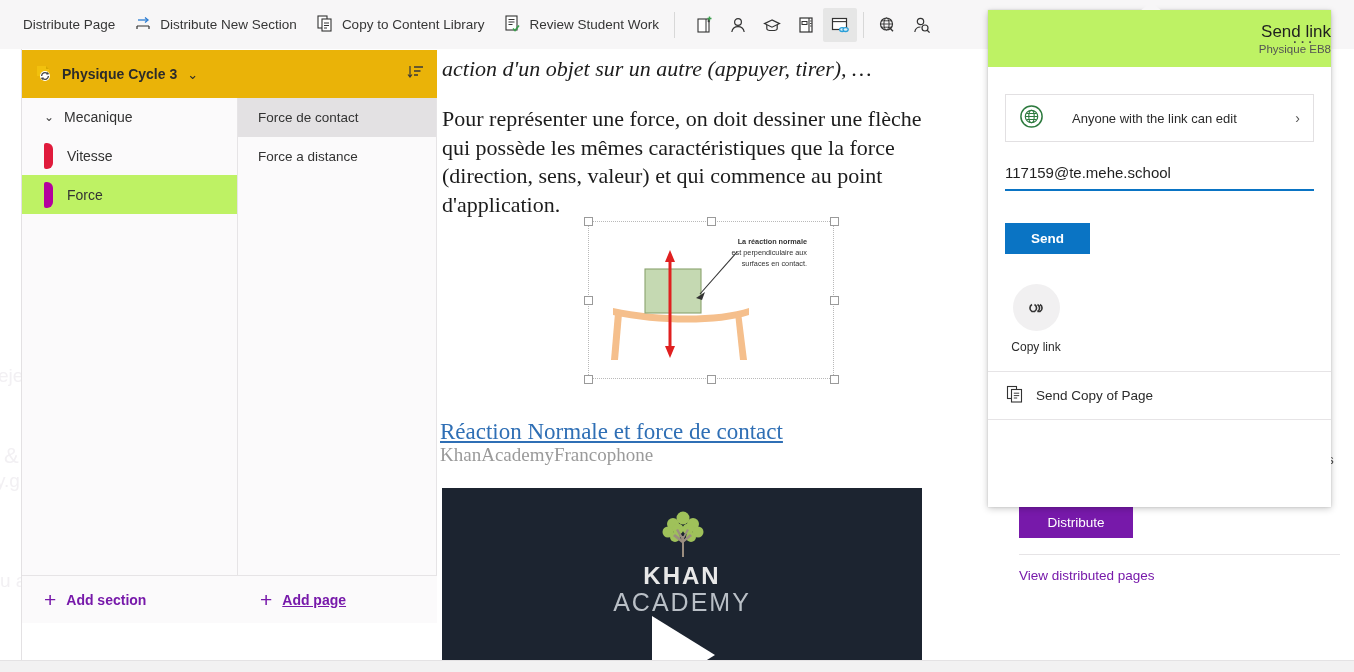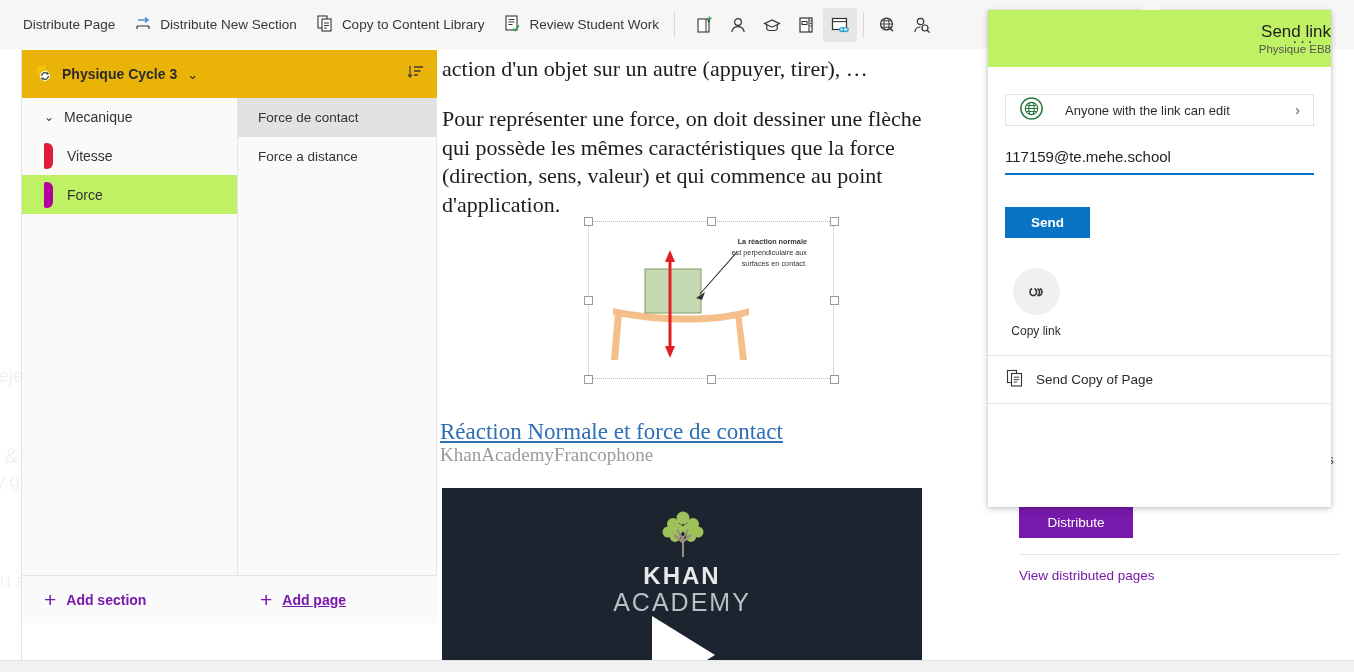--- a/index.html
+++ b/index.html
@@ -65,21 +65,21 @@
   .khan-k { font-family:"Liberation Sans",sans-serif; font-weight:bold; letter-spacing:2px; color:#e8e8e8; font-size:24px; text-align:center; }
   .khan-a { font-family:"Liberation Sans",sans-serif; letter-spacing:2px; color:#b9bfc6; font-size:25px; text-align:center; }
 
   
   .flyout { position:absolute; left:988px; top:10px; width:343px; height:497px; background:#fff;
             box-shadow:0 1.6px 7px rgba(0,0,0,.22), 0 0 2px rgba(0,0,0,.14); }
   .fly-head { height:57px; background:#bef264; position:relative; display:flex; flex-direction:column; align-items:flex-end; justify-content:center; }
   .fly-title { font-size:17px; color:#1f1f1f; }
   .fly-sub { font-size:11.5px; color:#545454; margin-top:1px; }
   .fly-dots { position:absolute; right:16px; top:22px; font-size:17px; color:#444; letter-spacing:2px; }
-  .perm-box { margin:27px 17px 0 17px; height:32px; border:1px solid #e2e0e2; display:flex; align-items:center; padding:0 13px; gap:21px; }
+  .perm-box { margin:27px 17px 0 17px; height:48px; border:1px solid #e2e0e2; display:flex; align-items:center; padding:0 13px; gap:28px; }
   .perm-lbl { font-size:13px; color:#2b2b2b; }
   .perm-chev { margin-left:auto; color:#555; font-size:14px; }
   .email-fld { margin:22px 17px 0 17px; border-bottom:2px solid #0a74c4; padding-bottom:7px; }
   .email-val { font-size:15px; color:#1f1f1f; }
   .msg-fld { margin:16px 17px 0 17px; font-size:13px; color:#9a9a9a; }
   .send-btn { margin:32px 0 0 17px; width:85px; height:31px; background:#0a74c4; color:#fff; font-size:13.5px; font-weight:bold;
               display:flex; align-items:center; justify-content:center; }
   .copy-wrap { margin:30px 0 0 18px; width:60px; text-align:center; }
   .copy-circle { width:47px; height:47px; border-radius:50%; background:#f1f0f1; display:flex; align-items:center; justify-content:center; margin:0 auto; }
   .copy-lbl { font-size:12px; color:#2b2b2b; margin-top:9px; white-space:nowrap; }
@@ -259,21 +259,21 @@
     <div class="page-row">
       <span>Force a distance</span>
     </div>
     <div class="addbar" style="left:0; width:199px;">
       <span class="plus">+</span>
       <span style="font-weight:bold;" class="u">Add page</span>
     </div>
   </div>
 
   <div class="canvas">
-    <div class="note-p" style="position:absolute; left:5px; top:5px; width:500px;">action d'un objet sur un autre (appuyer, tirer), …</div>
+    <div class="note-p" style="position:absolute; left:5px; top:5px; width:500px;font-style:italic;">action d'un objet sur un autre (appuyer, tirer), …</div>
 
     <div class="note-p" style="position:absolute; left:5px; top:55px; width:486px;">Pour représenter une force, on doit dessiner une flèche qui possède les mêmes caractéristiques que la force (direction, sens, valeur) et qui commence au point d'application.</div>
 
     <div class="imgsel">
       <svg width="244" height="156" viewBox="0 0 244 156" style="display:block;">
         <rect width="244" height="156" fill="#ffffff"></rect>
 
         <path d="M24 86 C 70 96, 130 96, 160 86 L160 93 C130 103, 70 103, 24 93 Z" fill="#f5bf8c"></path>
         <path d="M26 91 L22 138 L29 138 L33 92 Z" fill="#f5bf8c"></path>
         <path d="M152 90 L158 138 L151 138 L146 91 Z" fill="#f5bf8c"></path>

